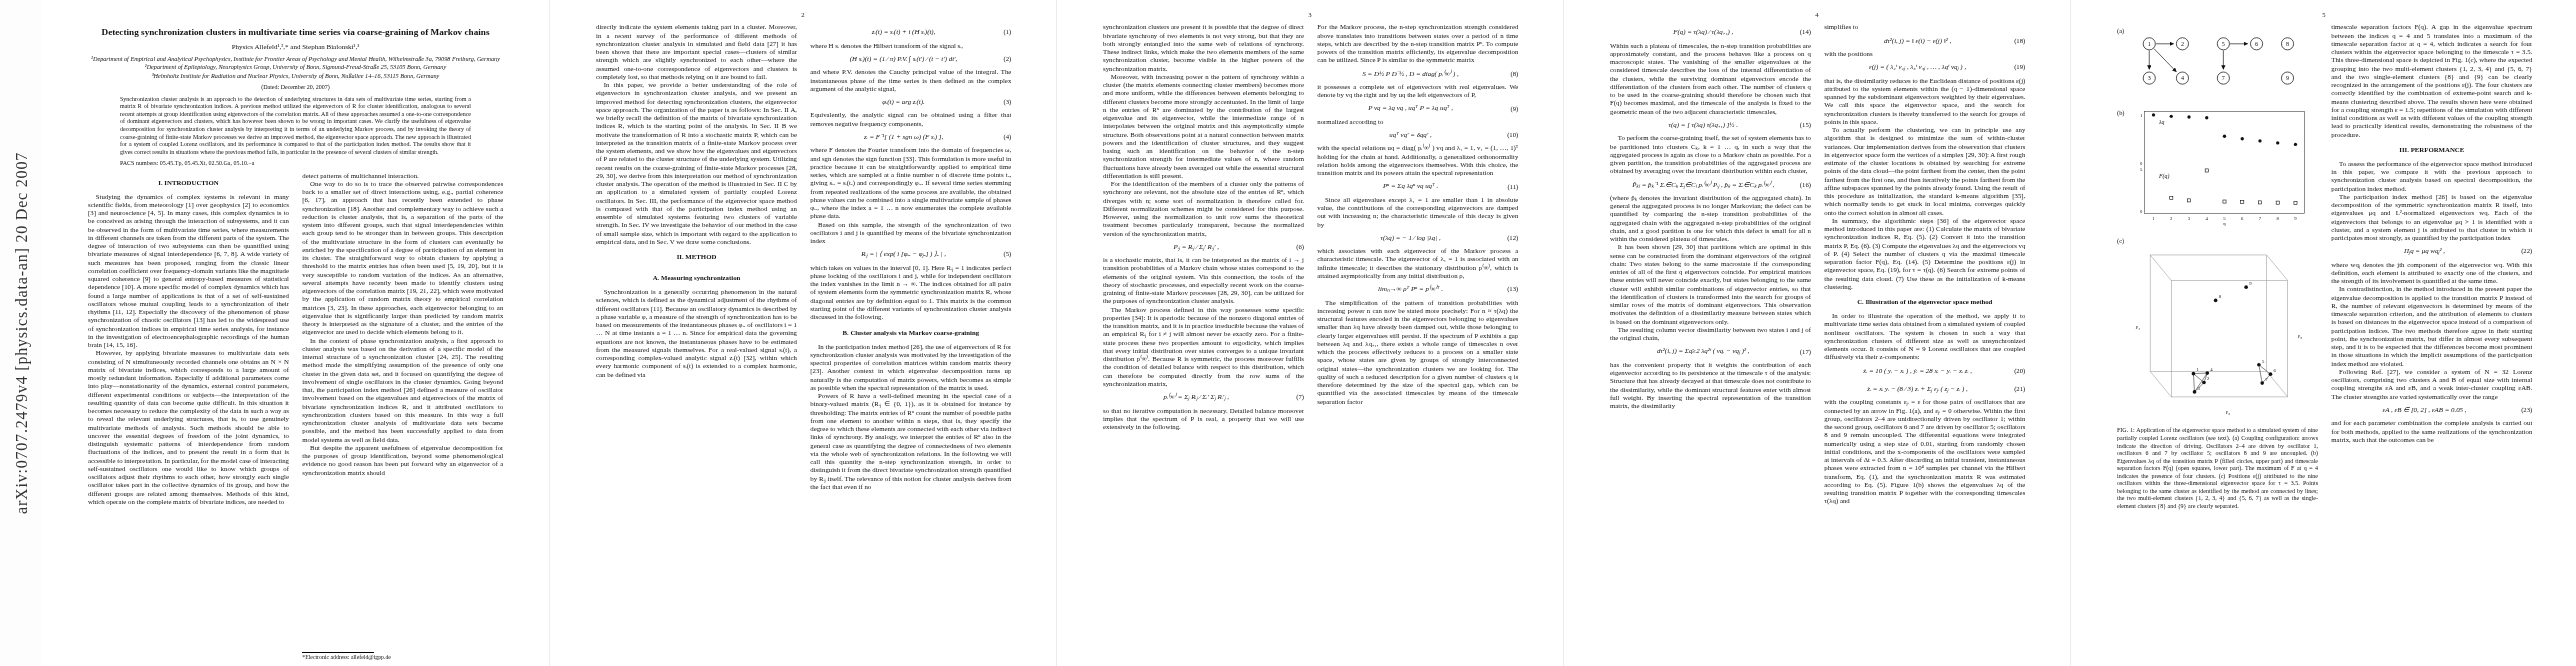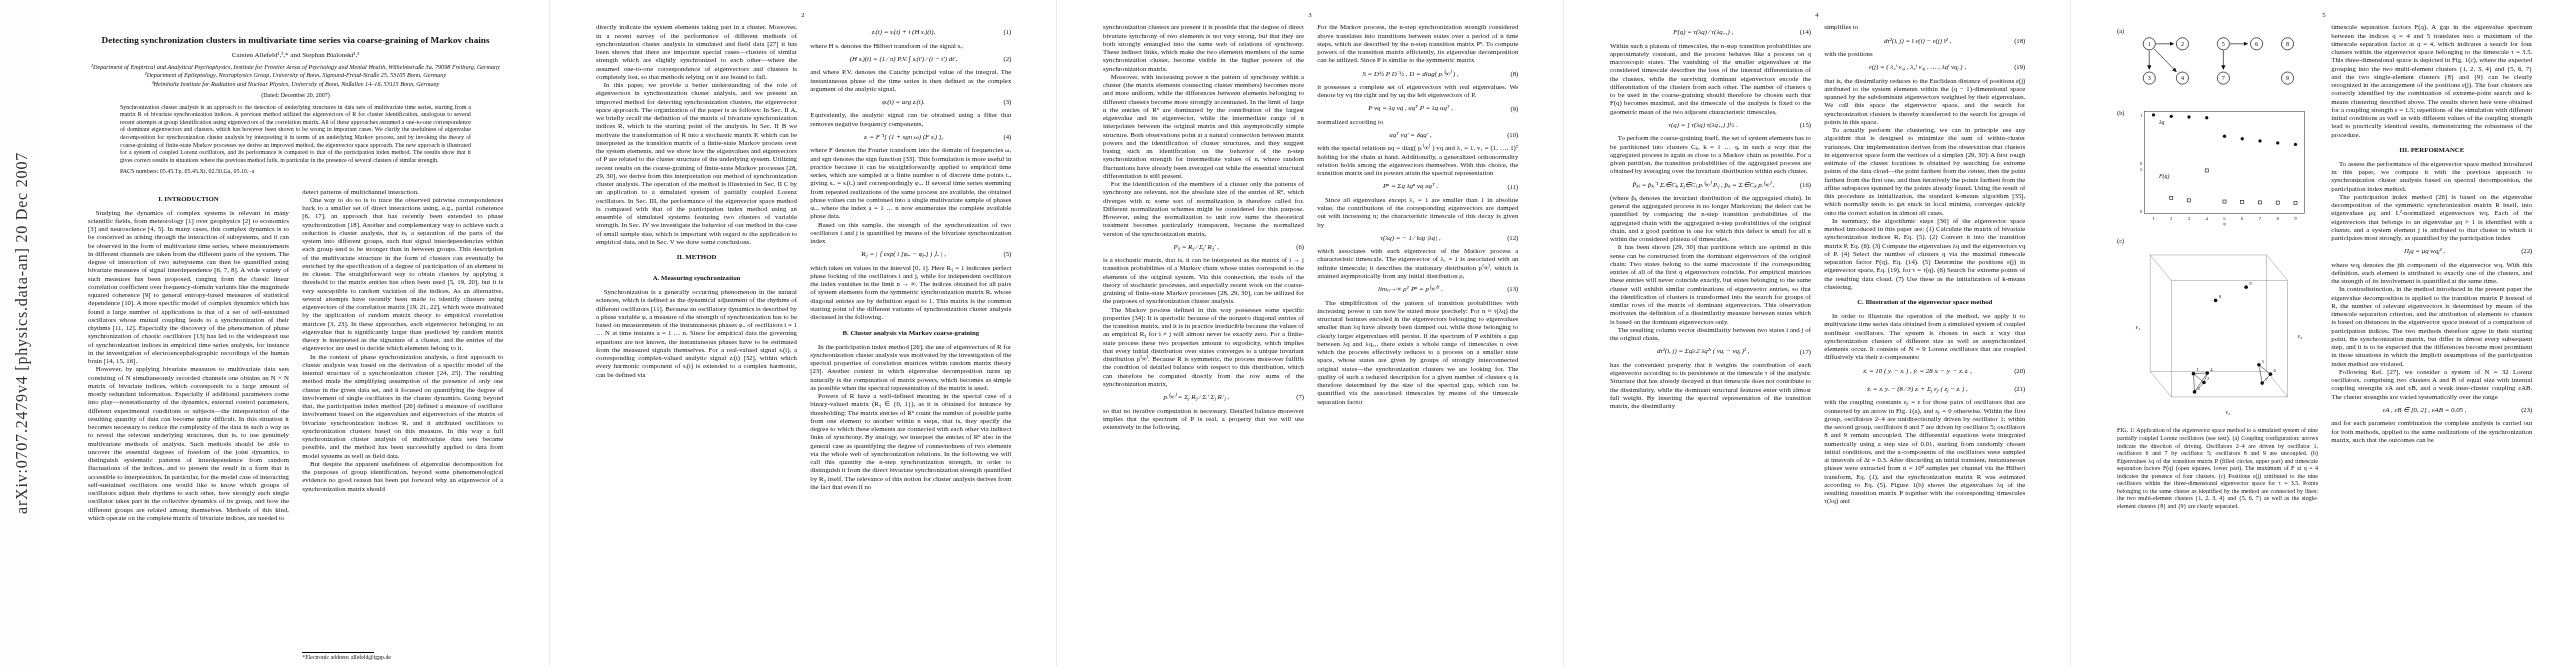--- a/index.html
+++ b/index.html
@@ -12,21 +12,21 @@
     transform:translate(-50%,-50%) rotate(-90deg);
     white-space:nowrap; font-size:16px; letter-spacing:0.8px; color:#333;
     font-family:"Liberation Serif", serif;
   }
   .pages { position:absolute; left:42px; top:0; display:flex; height:667px; }
   .page {
     width:507px; height:667px; background:#fff; box-sizing:border-box;
     padding:7.8px 46px 5.6px 46px; position:relative; border-left:0.6px solid #ececec;
     display:flex; flex-direction:column;
   }
-  .page:first-child { border-left:none;gap:8px; }
+  .page:first-child { border-left:none; }
   .pageno { text-align:center; font-size:6.7px; height:13.3px; line-height:13.3px; color:#222; flex:none; }
   .titleblock { text-align:center; flex:none; }
   .title { font-size:9.2px; font-weight:bold; margin:5.6px 0 6.7px 0; white-space:nowrap; }
   .authors { font-size:7px; margin-bottom:3.9px; }
   .affil { font-size:6.2px; font-style:italic; line-height:1.32; }
   .dated { font-size:6px; margin-top:3.9px; }
   .abstract { font-size:6px; line-height:1.26; text-align:justify; margin:6.1px 32px 3.9px 32px; }
   .pacs { font-size:6px; text-align:left; margin:1.1px 32px 3.3px 32px; }
   .twocol { display:flex; gap:13.3px; flex:1; min-height:0; margin-top:2.2px; }
   .col {
@@ -61,21 +61,21 @@
 <body>
 
 <div class="canvas">
   <div class="arxiv-stamp">arXiv:0707.2479v4  [physics.data-an]  20 Dec 2007</div>
   <div class="pages">
 
     <section class="page">
       <div class="pageno"></div>
       <header class="titleblock">
         <div class="title">Detecting synchronization clusters in multivariate time series via coarse-graining of Markov chains</div>
-        <div class="authors">Carsten Allefeld¹,²,* and Stephan Bialonski¹,³</div>
+        <div class="authors">Physics Allefeld¹,²,* and Stephan Bialonski¹,³</div>
         <div class="affil">¹Department of Empirical and Analytical Psychophysics, Institute for Frontier Areas of Psychology and Mental Health, Wilhelmstraße 3a, 79098 Freiburg, Germany</div>
         <div class="affil">²Department of Epileptology, Neurophysics Group, University of Bonn, Sigmund-Freud-Straße 25, 53105 Bonn, Germany</div>
         <div class="affil">³Helmholtz Institute for Radiation and Nuclear Physics, University of Bonn, Nußallee 14–16, 53115 Bonn, Germany</div>
         <div class="dated">(Dated: December 20, 2007)</div>
         <p class="abstract">Synchronization cluster analysis is an approach to the detection of underlying structures in data sets of multivariate time series, starting from a matrix R of bivariate synchronization indices. A previous method utilized the eigenvectors of R for cluster identification, analogous to several recent attempts at group identification using eigenvectors of the correlation matrix. All of these approaches assumed a one-to-one correspondence of dominant eigenvectors and clusters, which has however been shown to be wrong in important cases. We clarify the usefulness of eigenvalue decomposition for synchronization cluster analysis by interpreting it in terms of an underlying Markov process, and by invoking the theory of coarse-graining of finite-state Markov processes we derive an improved method, the eigenvector space approach. The new approach is illustrated for a system of coupled Lorenz oscillators, and its performance is compared to that of the participation index method. The results show that it gives correct results in situations where the previous method fails, in particular in the presence of several clusters of similar strength.</p>
         <div class="pacs">PACS numbers: 05.45.Tp, 05.45.Xt, 02.50.Ga, 05.10.−a</div>
       </header>
       <div class="twocol">
         <div class="col">
             <div class="blk heading">I.   INTRODUCTION</div>

